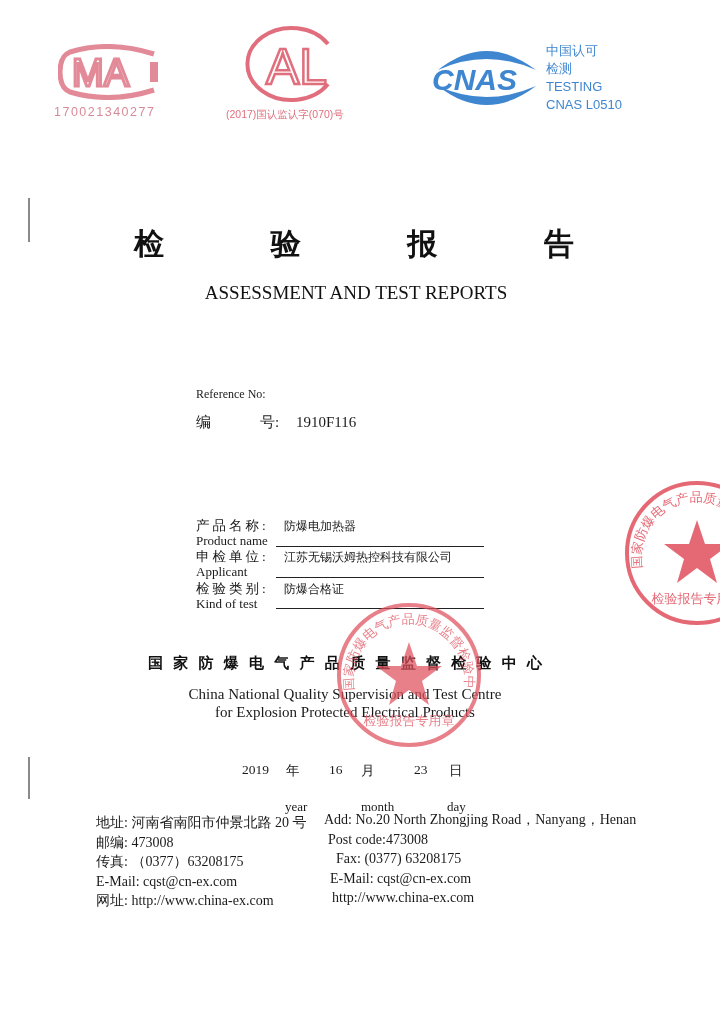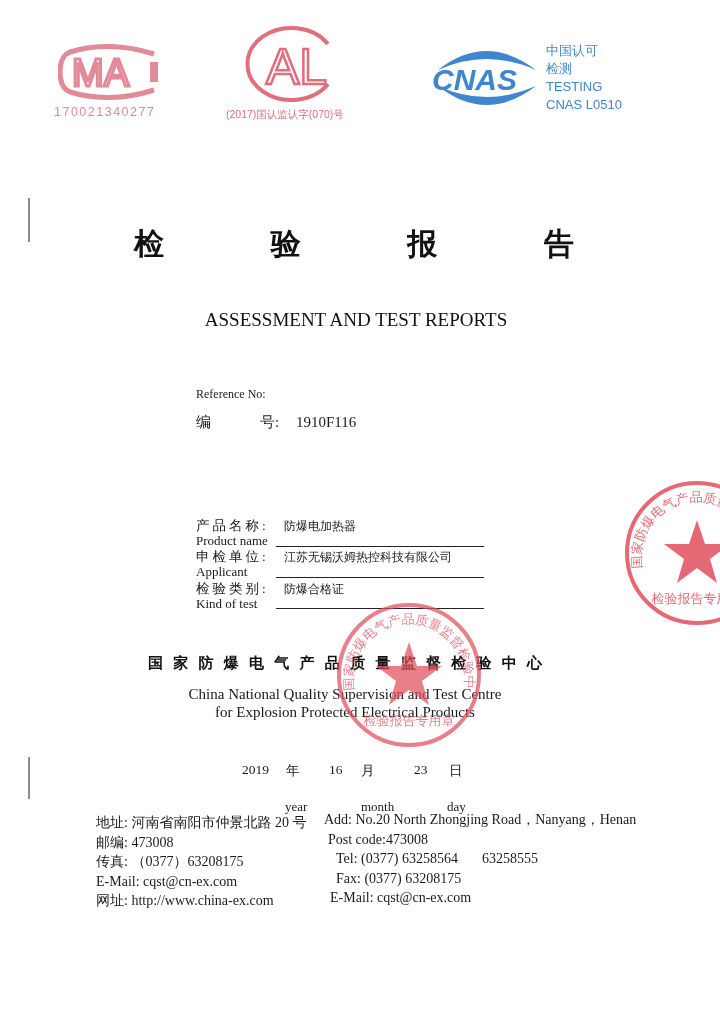--- a/index.html
+++ b/index.html
@@ -15,21 +15,21 @@
   .cma-logo { left: 58px; top: 44px; width: 104px; height: 56px; }
   .cma-number { left: 54px; top: 105px; font-family: "Liberation Sans", sans-serif; font-size: 12.5px; color: #d98a98; letter-spacing: 1.5px; }
   .cal-logo { left: 244px; top: 24px; width: 96px; height: 80px; }
   .cal-text { left: 226px; top: 108px; font-family: "Liberation Sans", sans-serif; font-size: 10.5px; color: #e0707e; }
   .cnas-logo { left: 428px; top: 40px; width: 116px; height: 76px; }
   .cnas-side { left: 546px; top: 42px; font-family: "Liberation Sans", sans-serif; color: #3f86d0; font-size: 13px; line-height: 18px; }
   .cnas-side div { white-space: nowrap; }
 
   
   .title-cn { left: 134px; top: 224px; width: 440px; display: flex; justify-content: space-between; font-family: "DejaVu Serif", serif; font-size: 30px; font-weight: bold; color: #111; }
-  .title-en { left: 0; width: 712px; top: 282px; text-align: center; font-size: 19px; color: #111; margin-top: 27px; }
+  .title-en { left: 0; width: 712px; top: 282px; text-align: center; font-size: 19px; color: #111; }
 
   
   .ref-cn { left: 196px; top: 368px; font-size: 15px; margin-top: 45px; }
   .ref-cn .lbl1 { display: inline-block; width: 64px; }
   .ref-cn .lbl2 { display: inline-block; width: 36px; }
   .ref-en { left: 196px; top: 387px; font-size: 12px; }
 
   
   .field-cn { left: 196px; font-size: 13.5px; letter-spacing: 3px; }
   .field-en { left: 196px; font-size: 13px; }
@@ -148,23 +148,23 @@
   <div>地址: 河南省南阳市仲景北路 20 号</div>
   <div>邮编: 473008</div>
   <div>传真: （0377）63208175</div>
   <div>E-Mail: cqst@cn-ex.com</div>
   <div>网址: http://www.china-ex.com</div>
 </div>
 
 <div class="abs contact contact-right">
   <div>Add: No.20 North Zhongjing Road，Nanyang，Henan</div>
   <div style="padding-left:4px;">Post code:473008</div>
-  <div style="padding-left:12px;"><span>Tel: (0377) 63258564</span><span class="gap"></span><span>63258555</span></div>
   <div style="padding-left:12px;">Fax: (0377) 63208175</div>
   <div style="padding-left:6px;">E-Mail: cqst@cn-ex.com</div>
+  <div style="padding-left:8px;">http://www.china-ex.com</div>
 </div>
 
 <svg class="stamp" style="left:334px; top:600px; width:150px; height:150px; opacity:0.72;" viewBox="0 0 150 150">
   <circle cx="75" cy="75" r="70" fill="none" stroke="#e0505e" stroke-width="4"></circle>
   <polygon points="75,42 83,66 108,66 88,81 95,105 75,90 55,105 62,81 42,66 67,66" fill="#e0505e"></polygon>
   <defs>
       <path id="arc1" d="M20 90 A56 56 0 1 1 130 90"></path>
     </defs>
   <text font-family="DejaVu Sans, sans-serif" font-size="13" fill="#e0505e"><textPath href="#arc1">国家防爆电气产品质量监督检验中心</textPath></text>
   <text x="75" y="125" text-anchor="middle" font-family="DejaVu Sans, sans-serif" font-size="13" fill="#e0505e">检验报告专用章</text>

